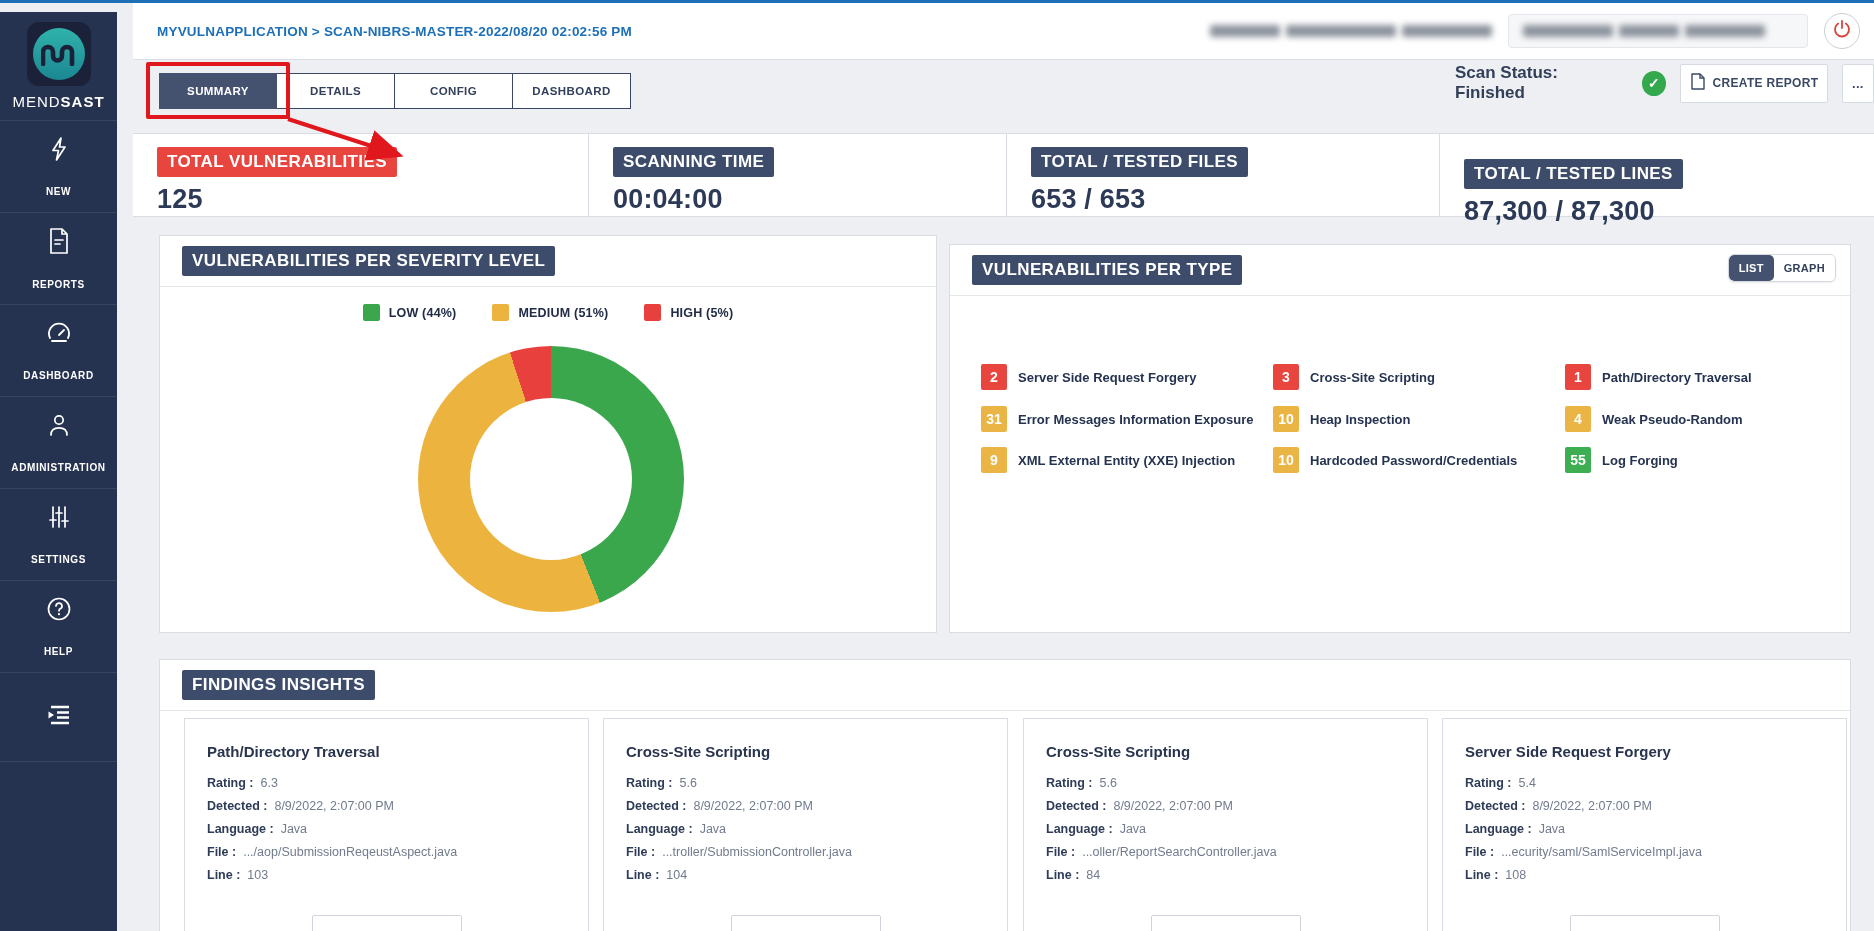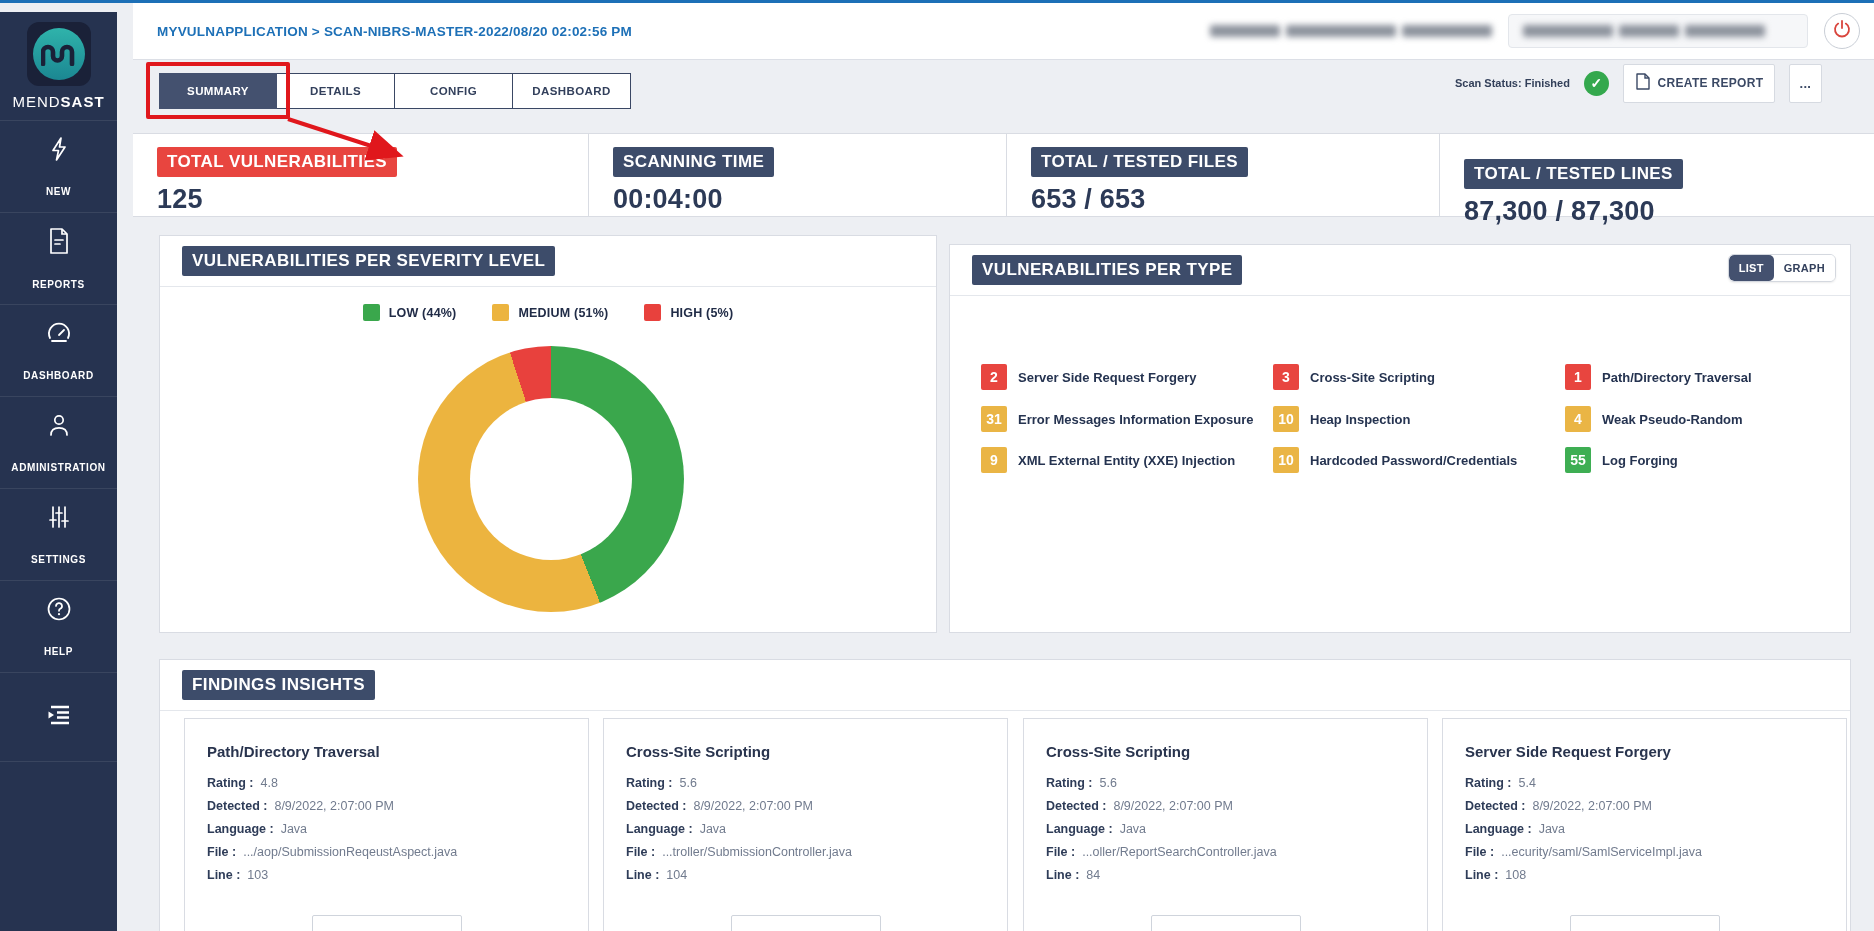--- a/index.html
+++ b/index.html
@@ -34,21 +34,21 @@
   
   .tabs { position:absolute; left:159px; top:73px; display:flex; z-index:10; }
   .tab { width:118px; height:36px; background:#fff; border:1px solid #3a4764; border-left:none; display:flex; align-items:center; justify-content:center; font-size:11.5px; font-weight:700; letter-spacing:.4px; color:#33405c; cursor:pointer; }
   .tab:first-child { border-left:1px solid #3a4764; }
   .tab.active { background:#44516f; color:#fff; border-color:#44516f; }
 
   .annot-box { position:absolute; left:146px; top:62px; width:144px; height:57px; border:4px solid #e0171c; border-radius:2px; z-index:20; pointer-events:none; }
   .annot-arrow { position:absolute; left:0; top:0; width:1874px; height:931px; z-index:20; pointer-events:none; }
 
   .statusbar { position:absolute; left:1455px; top:63px; height:40px; display:flex; align-items:center; gap:14px; }
-  .scan-status { font-size:11px; font-weight:700; color:#323f59; }
+  .scan-status { font-size:17px; font-weight:700; color:#323f59; }
   .check-circle { width:25px; height:25px; border-radius:50%; display:flex; align-items:center; justify-content:center; color:#fff; font-size:14px; font-weight:700; }
   .btn { background:#fff; border:1px solid #d6dae1; border-radius:2px; height:39px; display:flex; align-items:center; justify-content:center; gap:8px; font-size:12px; font-weight:700; color:#3b4965; letter-spacing:.3px; cursor:pointer; }
   .btn-report { width:152px; }
   .btn-more { width:33px; font-size:13px; }
 
   
   .statrow { position:absolute; left:133px; top:133px; width:1741px; height:84px; background:#fff; border-top:1px solid #d9dce3; border-bottom:1px solid #d9dce3; display:flex; }
   .statcell { border-right:1px solid #d9dce3; padding:13px 0 0 24px; }
   .statcell:last-child { border-right:none; }
   .statcell.w1{width:456px;} .statcell.w2{width:418px;} .statcell.w3{width:433px;} .statcell.w4{width:434px;}
@@ -335,21 +335,21 @@
 </div>
 
 <div class="panel find-panel">
   <div class="panel-head" style="padding-left:22px;">
     <span class="badge" style="background:#3d4c6a">FINDINGS INSIGHTS</span>
   </div>
   <div class="find-cards">
 
     <div class="fcard fc1">
       <div class="fcard-title">Path/Directory Traversal</div>
-      <div class="frow"><span class="flabel">Rating :</span><span class="fvalue">4.8</span></div>
+      <div class="frow"><span class="flabel">Rating :</span><span class="fvalue">6.3</span></div>
       <div class="frow"><span class="flabel">Detected :</span><span class="fvalue">8/9/2022, 2:07:00 PM</span></div>
       <div class="frow"><span class="flabel">Language :</span><span class="fvalue">Java</span></div>
       <div class="frow"><span class="flabel">File :</span><span class="fvalue">.../aop/SubmissionReqeustAspect.java</span></div>
       <div class="frow"><span class="flabel">Line :</span><span class="fvalue">103</span></div>
       <div class="fcard-btn"></div>
     </div>
 
     <div class="fcard fc2">
       <div class="fcard-title">Cross-Site Scripting</div>
       <div class="frow"><span class="flabel">Rating :</span><span class="fvalue">5.6</span></div>

